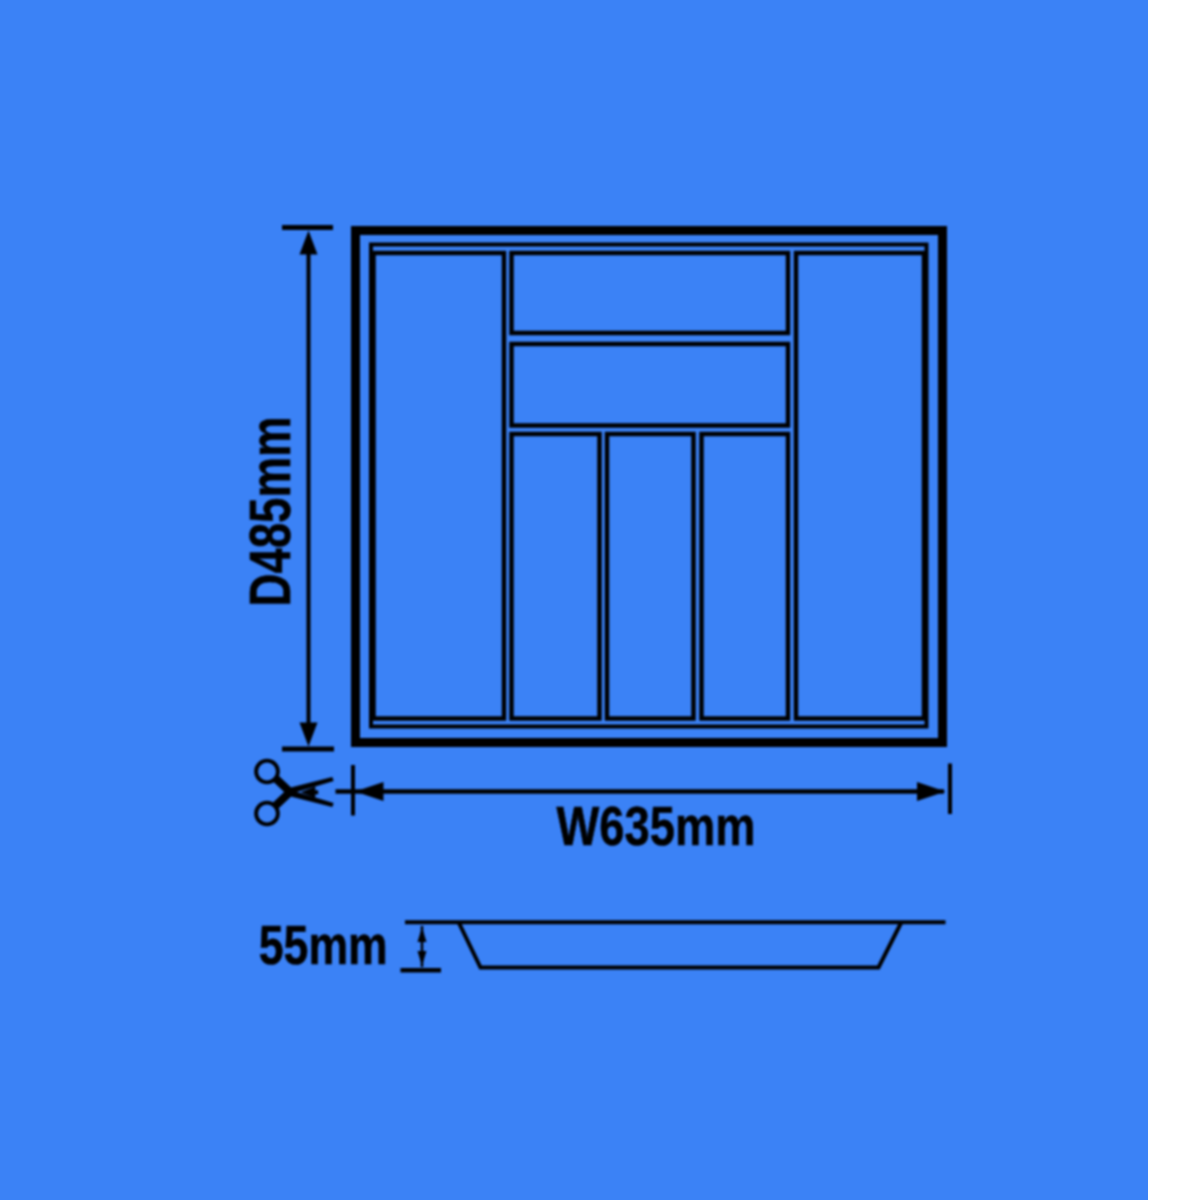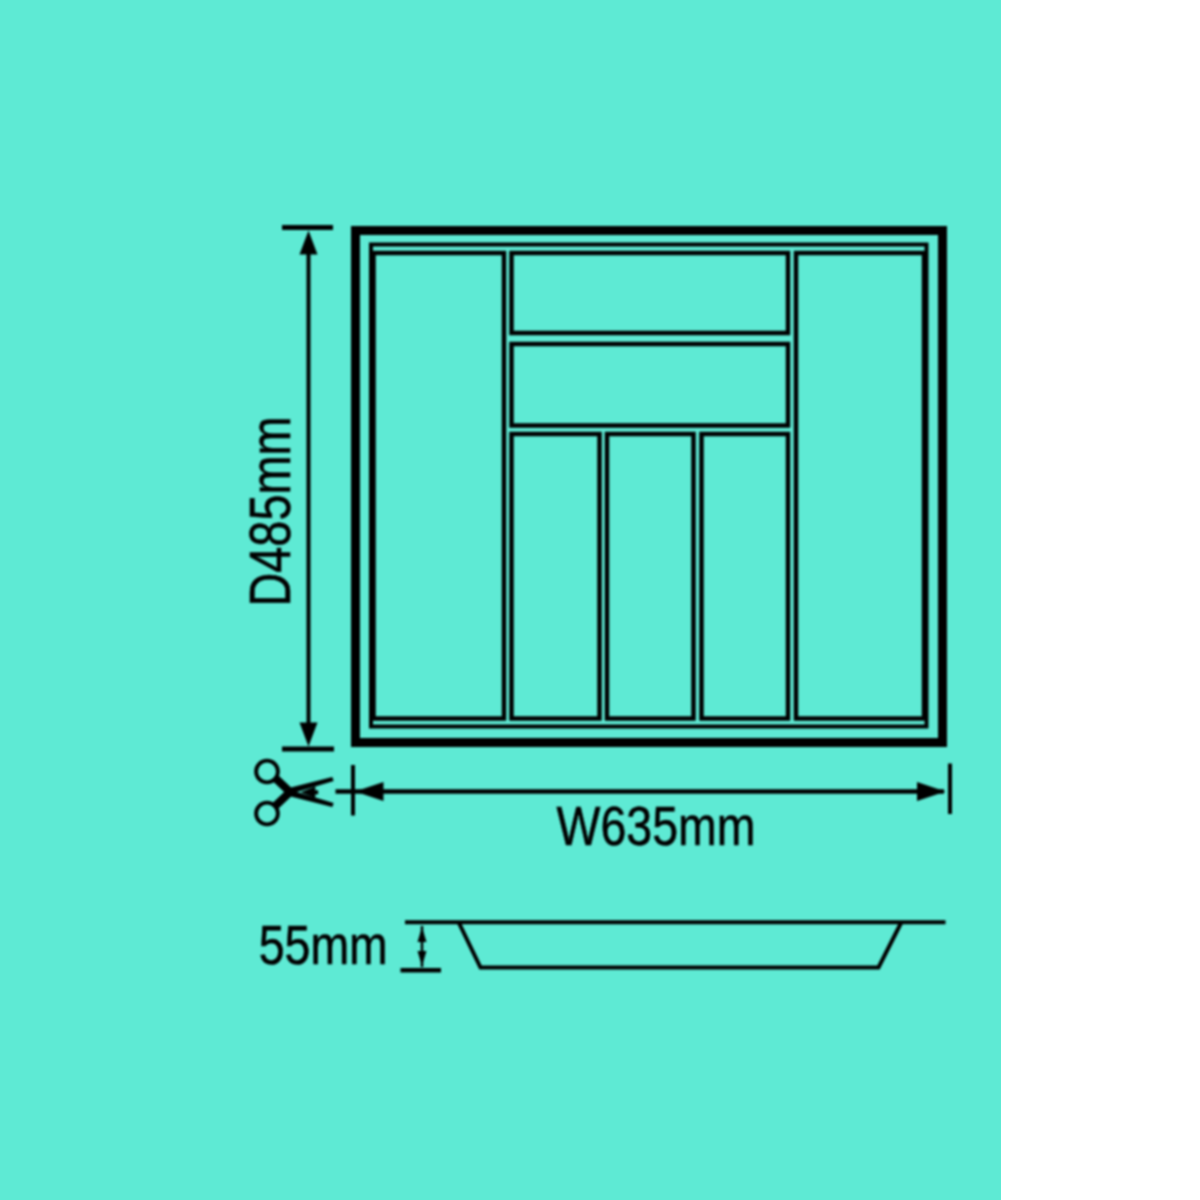--- a/index.html
+++ b/index.html
@@ -1,16 +1,16 @@
 <!DOCTYPE html>
 <html><head>
 <meta charset="utf-8">
 <style>
   html,body{margin:0;padding:0;background:#fff;}
-  #canvas{position:relative;width:1001px;height:1200px;background:#5eead4;overflow:hidden;}
+  #canvas{position:relative;width:1148px;height:1200px;background:#3b82f6;overflow:hidden;font-weight:bold;}
   svg{position:absolute;left:0;top:0;filter:blur(0.8px);}
   text{font-family:"Liberation Sans",sans-serif;fill:#000;stroke:#000;stroke-width:0.6;}
 </style>
 </head>
 <body>
 <div id="canvas">
 <svg width="1200" height="1200" viewBox="0 0 1200 1200">
 
   <rect x="355.5" y="230.5" width="587" height="512" fill="none" stroke="#000" stroke-width="9"></rect>
 

